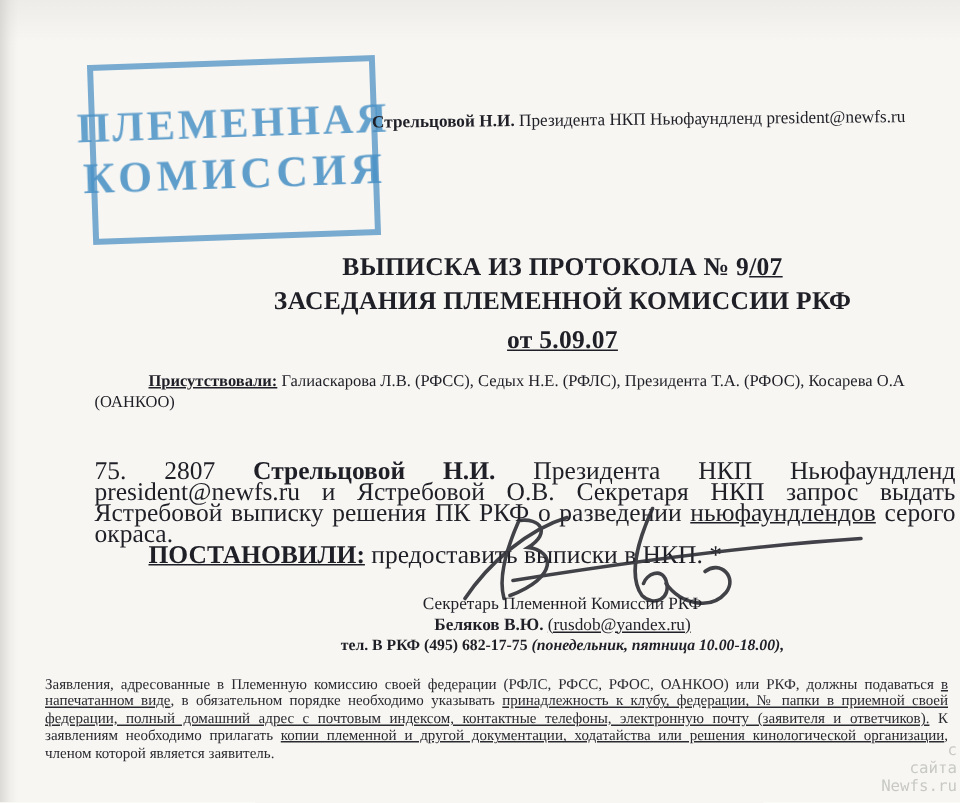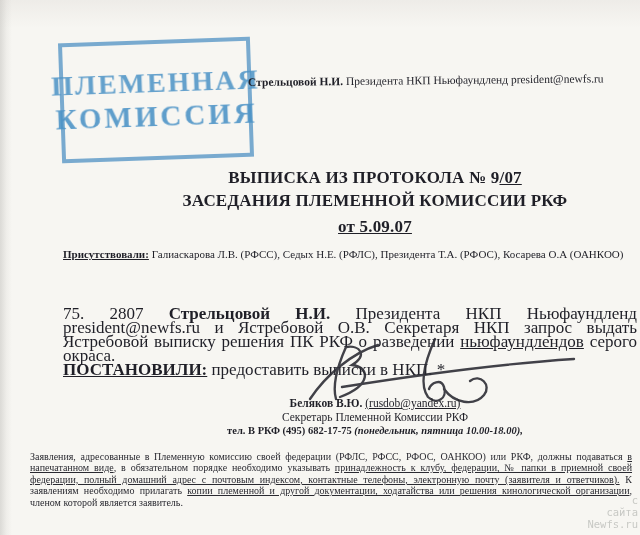--- a/index.html
+++ b/index.html
@@ -31,21 +31,21 @@
     position:absolute; left:248px; top:74px; width:390px;
     font-size:11.5px; transform:rotate(-0.6deg);
   }
   
   .title {
     position:absolute; left:60px; top:166px; width:630px; text-align:center;
     font-weight:bold; font-size:17px; line-height:23px; letter-spacing:.2px;
   }
   .title .line3 { margin-top:3px; }
   .u { text-decoration:underline; }
-  .bu { font-weight:bold; text-decoration:underline; }
+  .bu { font-weight:bold; text-decoration:underline;margin-left:36px; }
   
   .attendees {
     position:absolute; left:63px; top:248px; width:574px;
     font-size:11px; line-height:13.5px;
   }
   
   .case {
     position:absolute; left:63px; top:307px; width:574px;
     font-size:17px; line-height:14px;
   }
@@ -107,22 +107,22 @@
       <path d="M 96 14 C 70 22 44 44 28 68"></path>
       <path d="M 64 16 C 56 34 50 54 54 68"></path>
       <path d="M 64 16 C 78 14 86 24 70 34 C 88 36 90 54 58 66"></path>
       <path d="M 153 8 C 144 28 136 52 146 66 C 154 74 166 68 162 56 C 159 47 149 52 147 58"></path>
       <path d="M 60 56 C 110 48 200 34 292 28"></path>
       <path d="M 162 58 C 172 72 192 76 202 64 C 210 54 198 42 188 50"></path>
     </g>
   </svg>
 
   <div class="sig-block">
+    <div>Секретарь Племенной Комиссии РКФ</div>
     <div><b>Беляков В.Ю. </b><span class="u">(rusdob@yandex.ru)</span></div>
-    <div>Секретарь Племенной Комиссии РКФ</div>
     <div class="small"><span>тел. В РКФ (495) </span><b>682-17-75</b><span class="it"> (понедельник,  пятница 10.00-18.00),</span></div>
   </div>
 
   <div class="footnote">
     <span>Заявления, адресованные в Племенную комиссию своей федерации (РФЛС, РФСС, РФОС, ОАНКОО) или РКФ, должны подаваться </span><span class="u">в напечатанном виде</span><span>, в обязательном порядке необходимо указывать </span><span class="u">принадлежность к клубу, федерации, № папки в приемной своей федерации, полный домашний адрес с почтовым индексом, контактные телефоны, электронную почту (заявителя и ответчиков).</span><span> К заявлениям необходимо прилагать </span><span class="u">копии племенной и другой документации, ходатайства или решения кинологической организации</span><span>, членом которой является заявитель.</span>
   </div>
 
   <div class="watermark">
     <div>с</div>
     <div>сайта</div>

